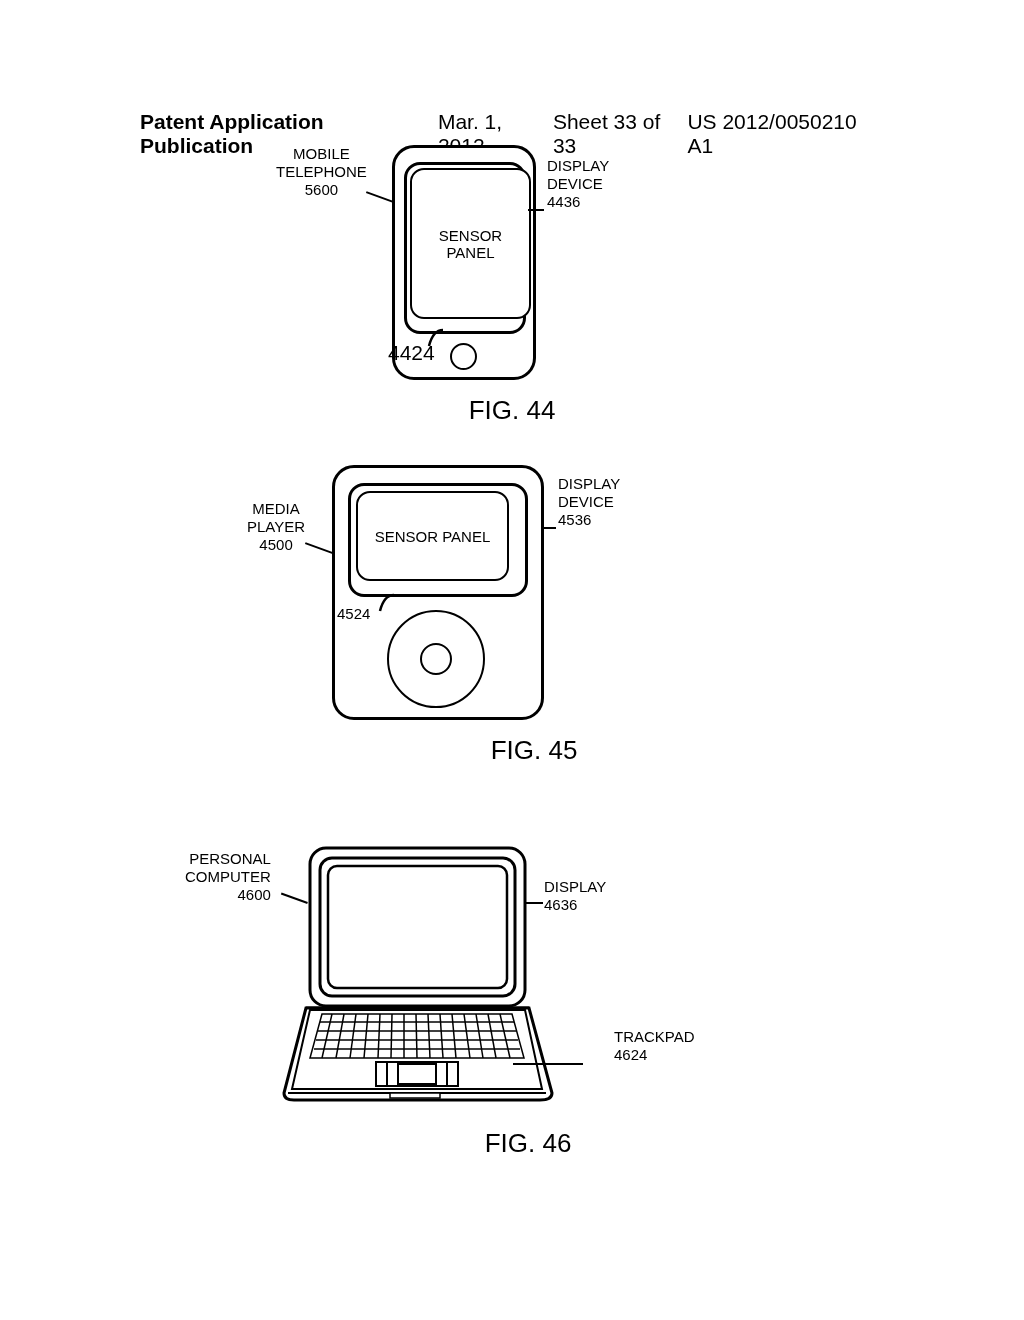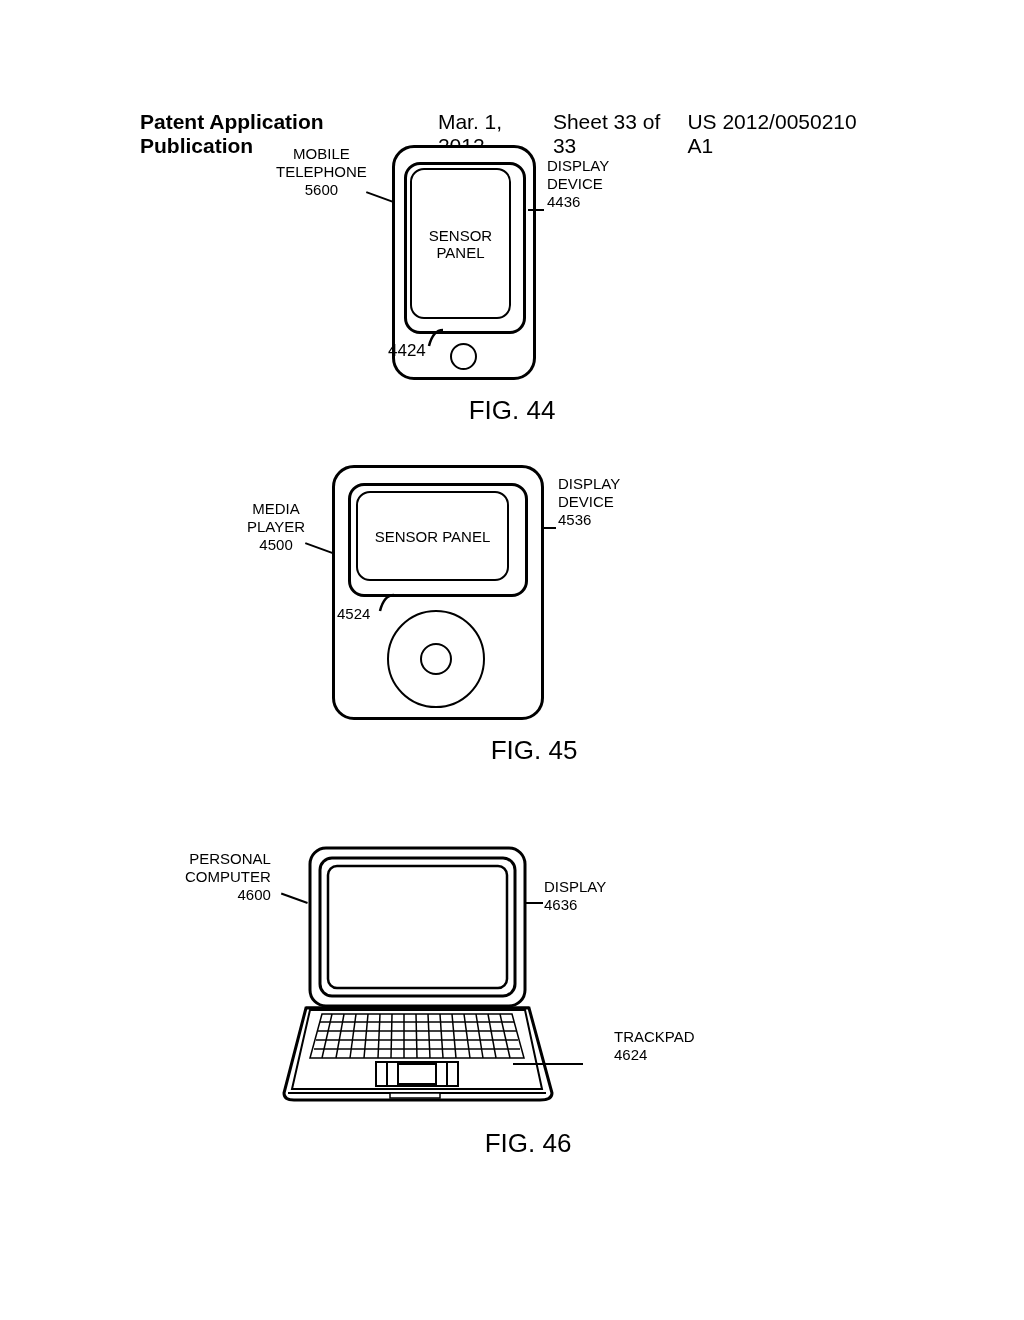--- a/index.html
+++ b/index.html
@@ -45,21 +45,21 @@
       width: 122px;
       height: 172px;
       border: 3px solid black;
       border-radius: 16px;
       background: white;
     }
     .fig44 .sensor-panel {
       position: absolute;
       left: 410px;
       top: 23px;
-      width: 101px;
+      width: 121px;
       height: 151px;
       border: 2.5px solid black;
       border-radius: 14px;
       background: white;
       display: flex;
       align-items: center;
       justify-content: center;
       font-size: 15px;
       text-align: center;
     }
@@ -102,21 +102,21 @@
       left: 528px;
       top: 64px;
       width: 16px;
       height: 2px;
       border-top: 2.5px solid black;
     }
     .fig44 .ref-4424 {
       position: absolute;
       left: 388px;
       top: 196px;
-      font-size: 17px;
+      font-size: 21px;
     }
     .fig44 .lead-4424 {
       position: absolute;
       left: 427px;
       top: 183px;
     }
     .fig44-caption {
       position: absolute;
       left: 0;
       right: 0;

